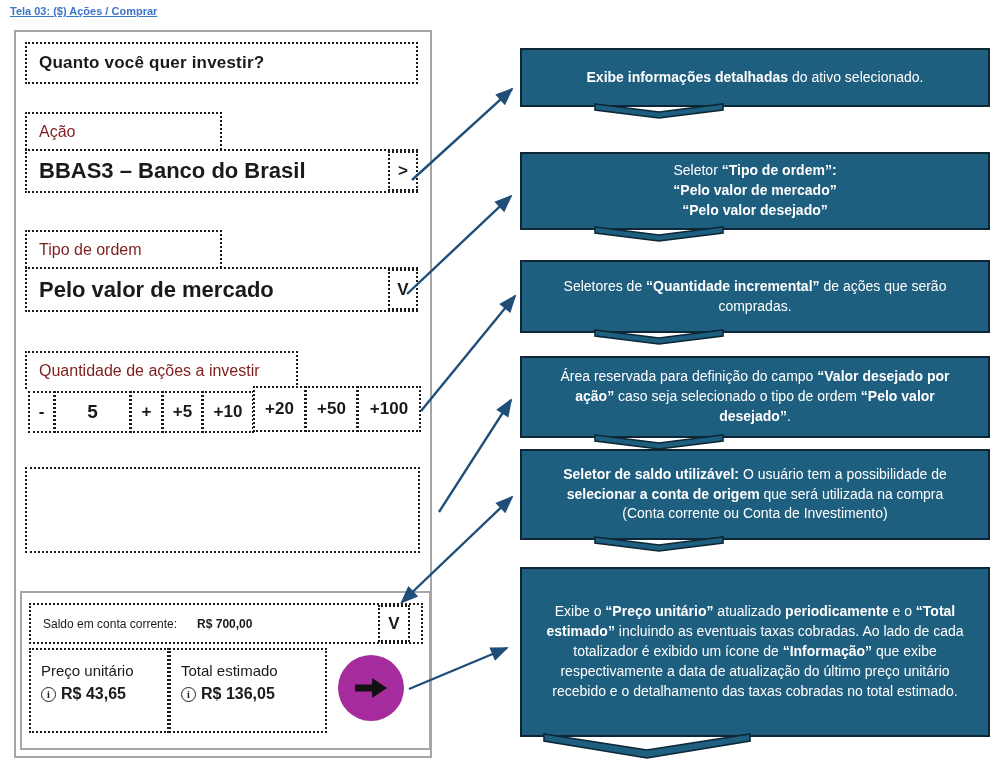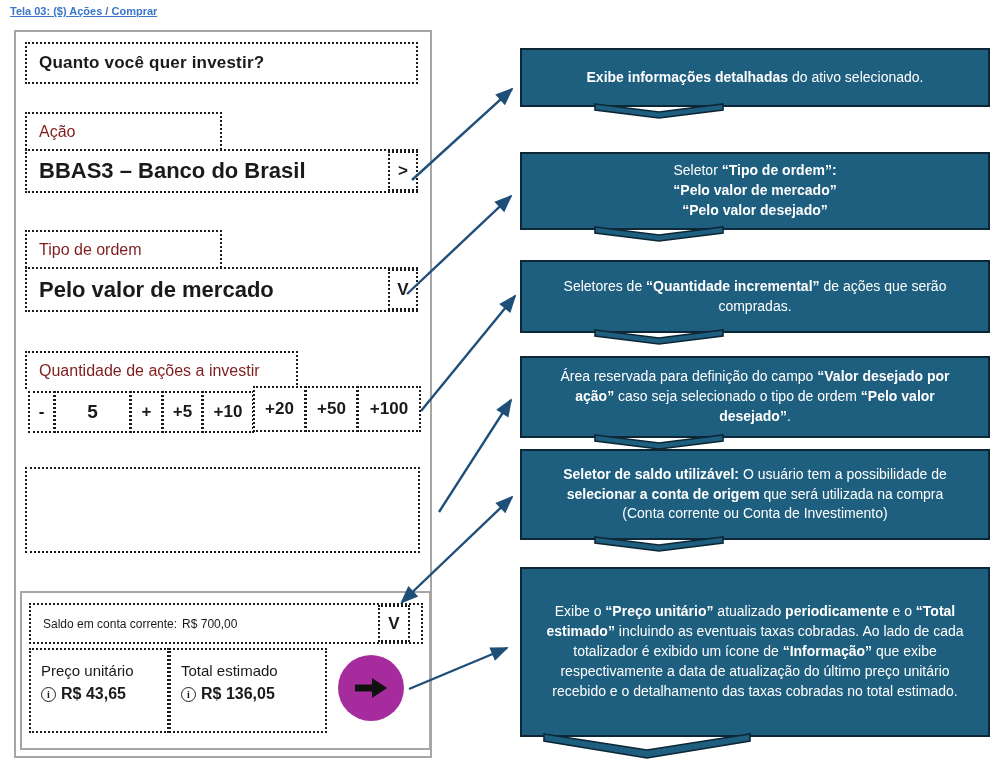--- a/index.html
+++ b/index.html
@@ -19,21 +19,21 @@
   .dotted{border:2px dotted #1b1b1b;background:#fff}
   .title{position:absolute;left:10px;top:5px;font-size:11px;font-weight:700;color:var(--title-blue);text-decoration:underline}
   .frame{position:absolute;left:14px;top:30px;width:418px;height:728px;border:2px solid var(--frame-gray);background:#fff}
   .q-head{display:flex;align-items:center;padding-left:12px;font-size:17px;font-weight:700;letter-spacing:.2px}
   .f-label{display:flex;align-items:center;padding-left:12px;font-size:16px;color:#7f1d1d}
   .f-value{display:flex;align-items:center;padding-left:12px;font-size:22px;font-weight:700}
   .chev{display:flex;align-items:center;justify-content:center;font-size:17px;font-weight:700;padding-left:0}
   .step{display:flex;align-items:center;justify-content:center;font-size:17px;font-weight:700}
   .bottom-box{position:absolute;left:4px;top:559px;width:411px;height:159px;border:2px solid var(--frame-gray);background:#fff}
   .saldo{display:flex;align-items:center;padding-left:12px;font-size:12px}
-  .saldo .bold{font-weight:400;margin-left:5px}
+  .saldo .bold{font-weight:700;margin-left:20px}
   .card{padding:9px 10px;font-size:15px;line-height:1.55}
   .card .val{font-size:16px;font-weight:700;display:flex;align-items:center;gap:5px}
   .info-i{display:inline-flex;align-items:center;justify-content:center;width:15px;height:15px;border:1.6px solid #222;border-radius:50%;font-size:10px;font-weight:700;font-family:"Liberation Serif",serif;flex:0 0 auto}
   .confirm{position:absolute;left:316px;top:62px;width:66px;height:66px;border-radius:50%;background:var(--accent-purple);display:flex;align-items:center;justify-content:center;cursor:pointer}
   .callout{position:absolute;left:520px;width:470px;background:var(--callout-bg);border:2px solid var(--callout-border);color:#fff;display:flex;align-items:center;justify-content:center;text-align:center;font-size:14px;line-height:1.42;padding:4px 22px}
   .callout .callout-text{white-space:pre-line}
   .callout .b{font-weight:700}
   .notch{position:absolute}
   .notch path{fill:var(--callout-bg);stroke:var(--callout-border);stroke-width:1.6}
   .arrows{position:absolute;left:0;top:0;width:1000px;height:772px;pointer-events:none}

